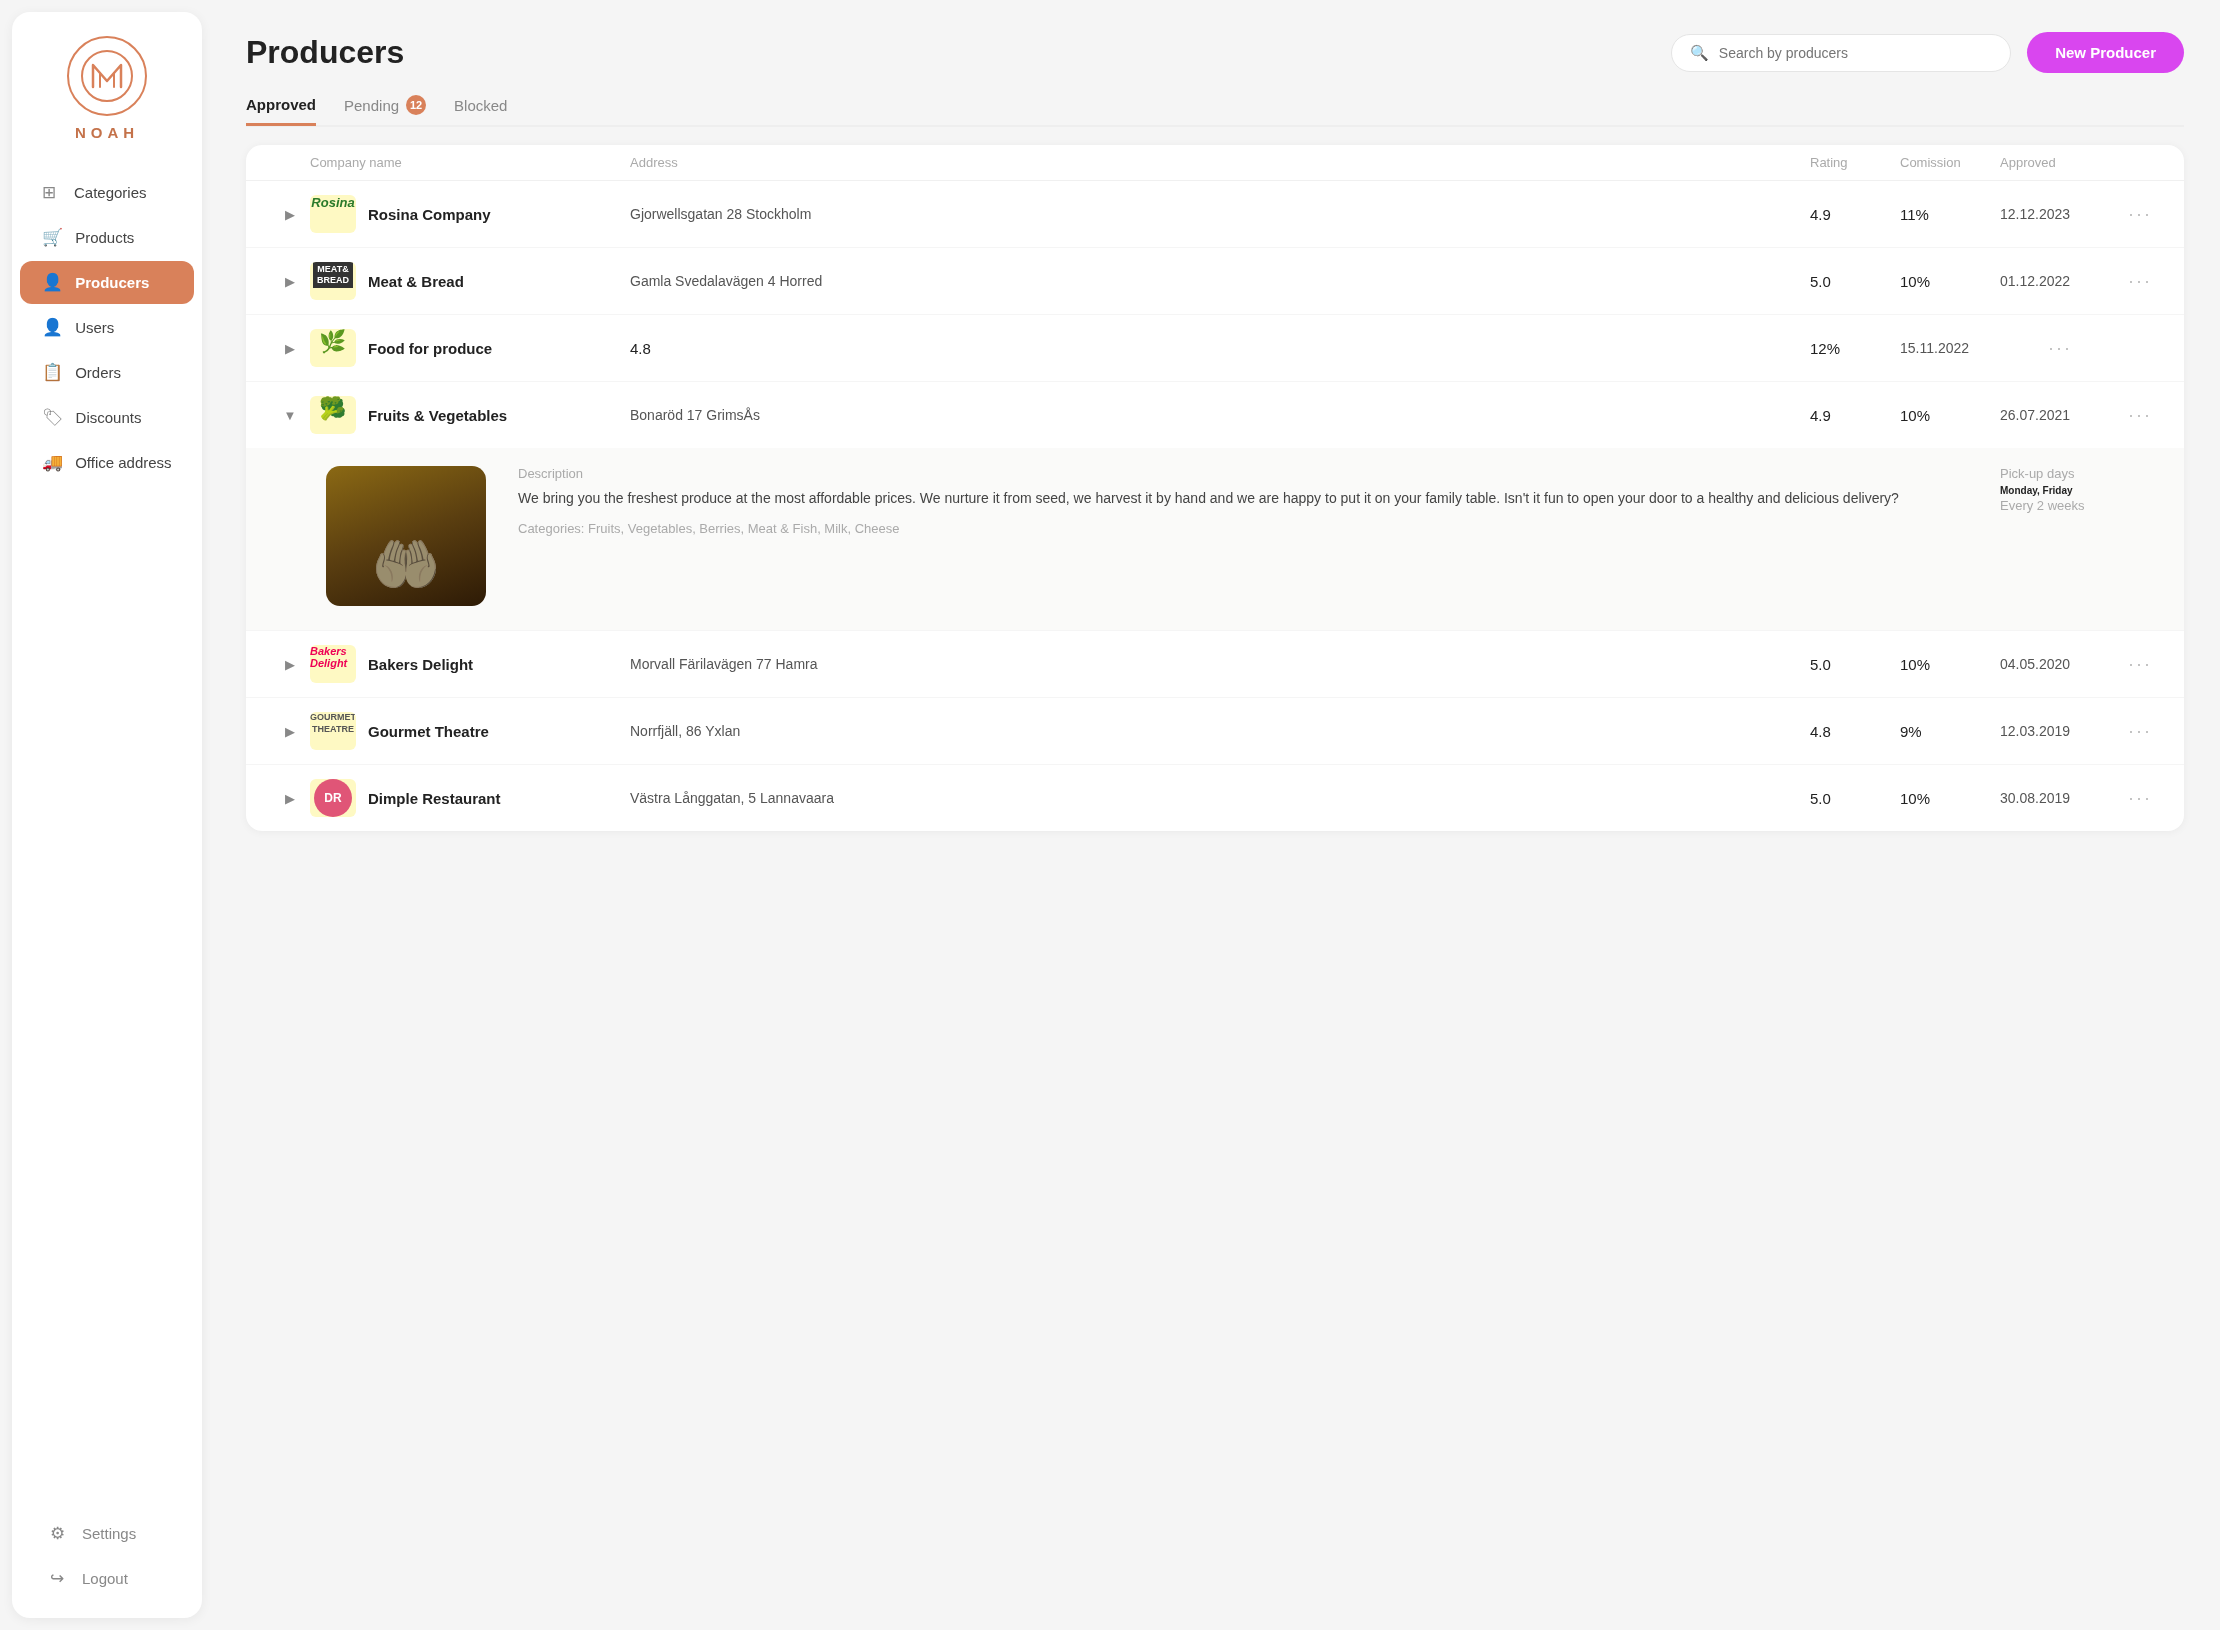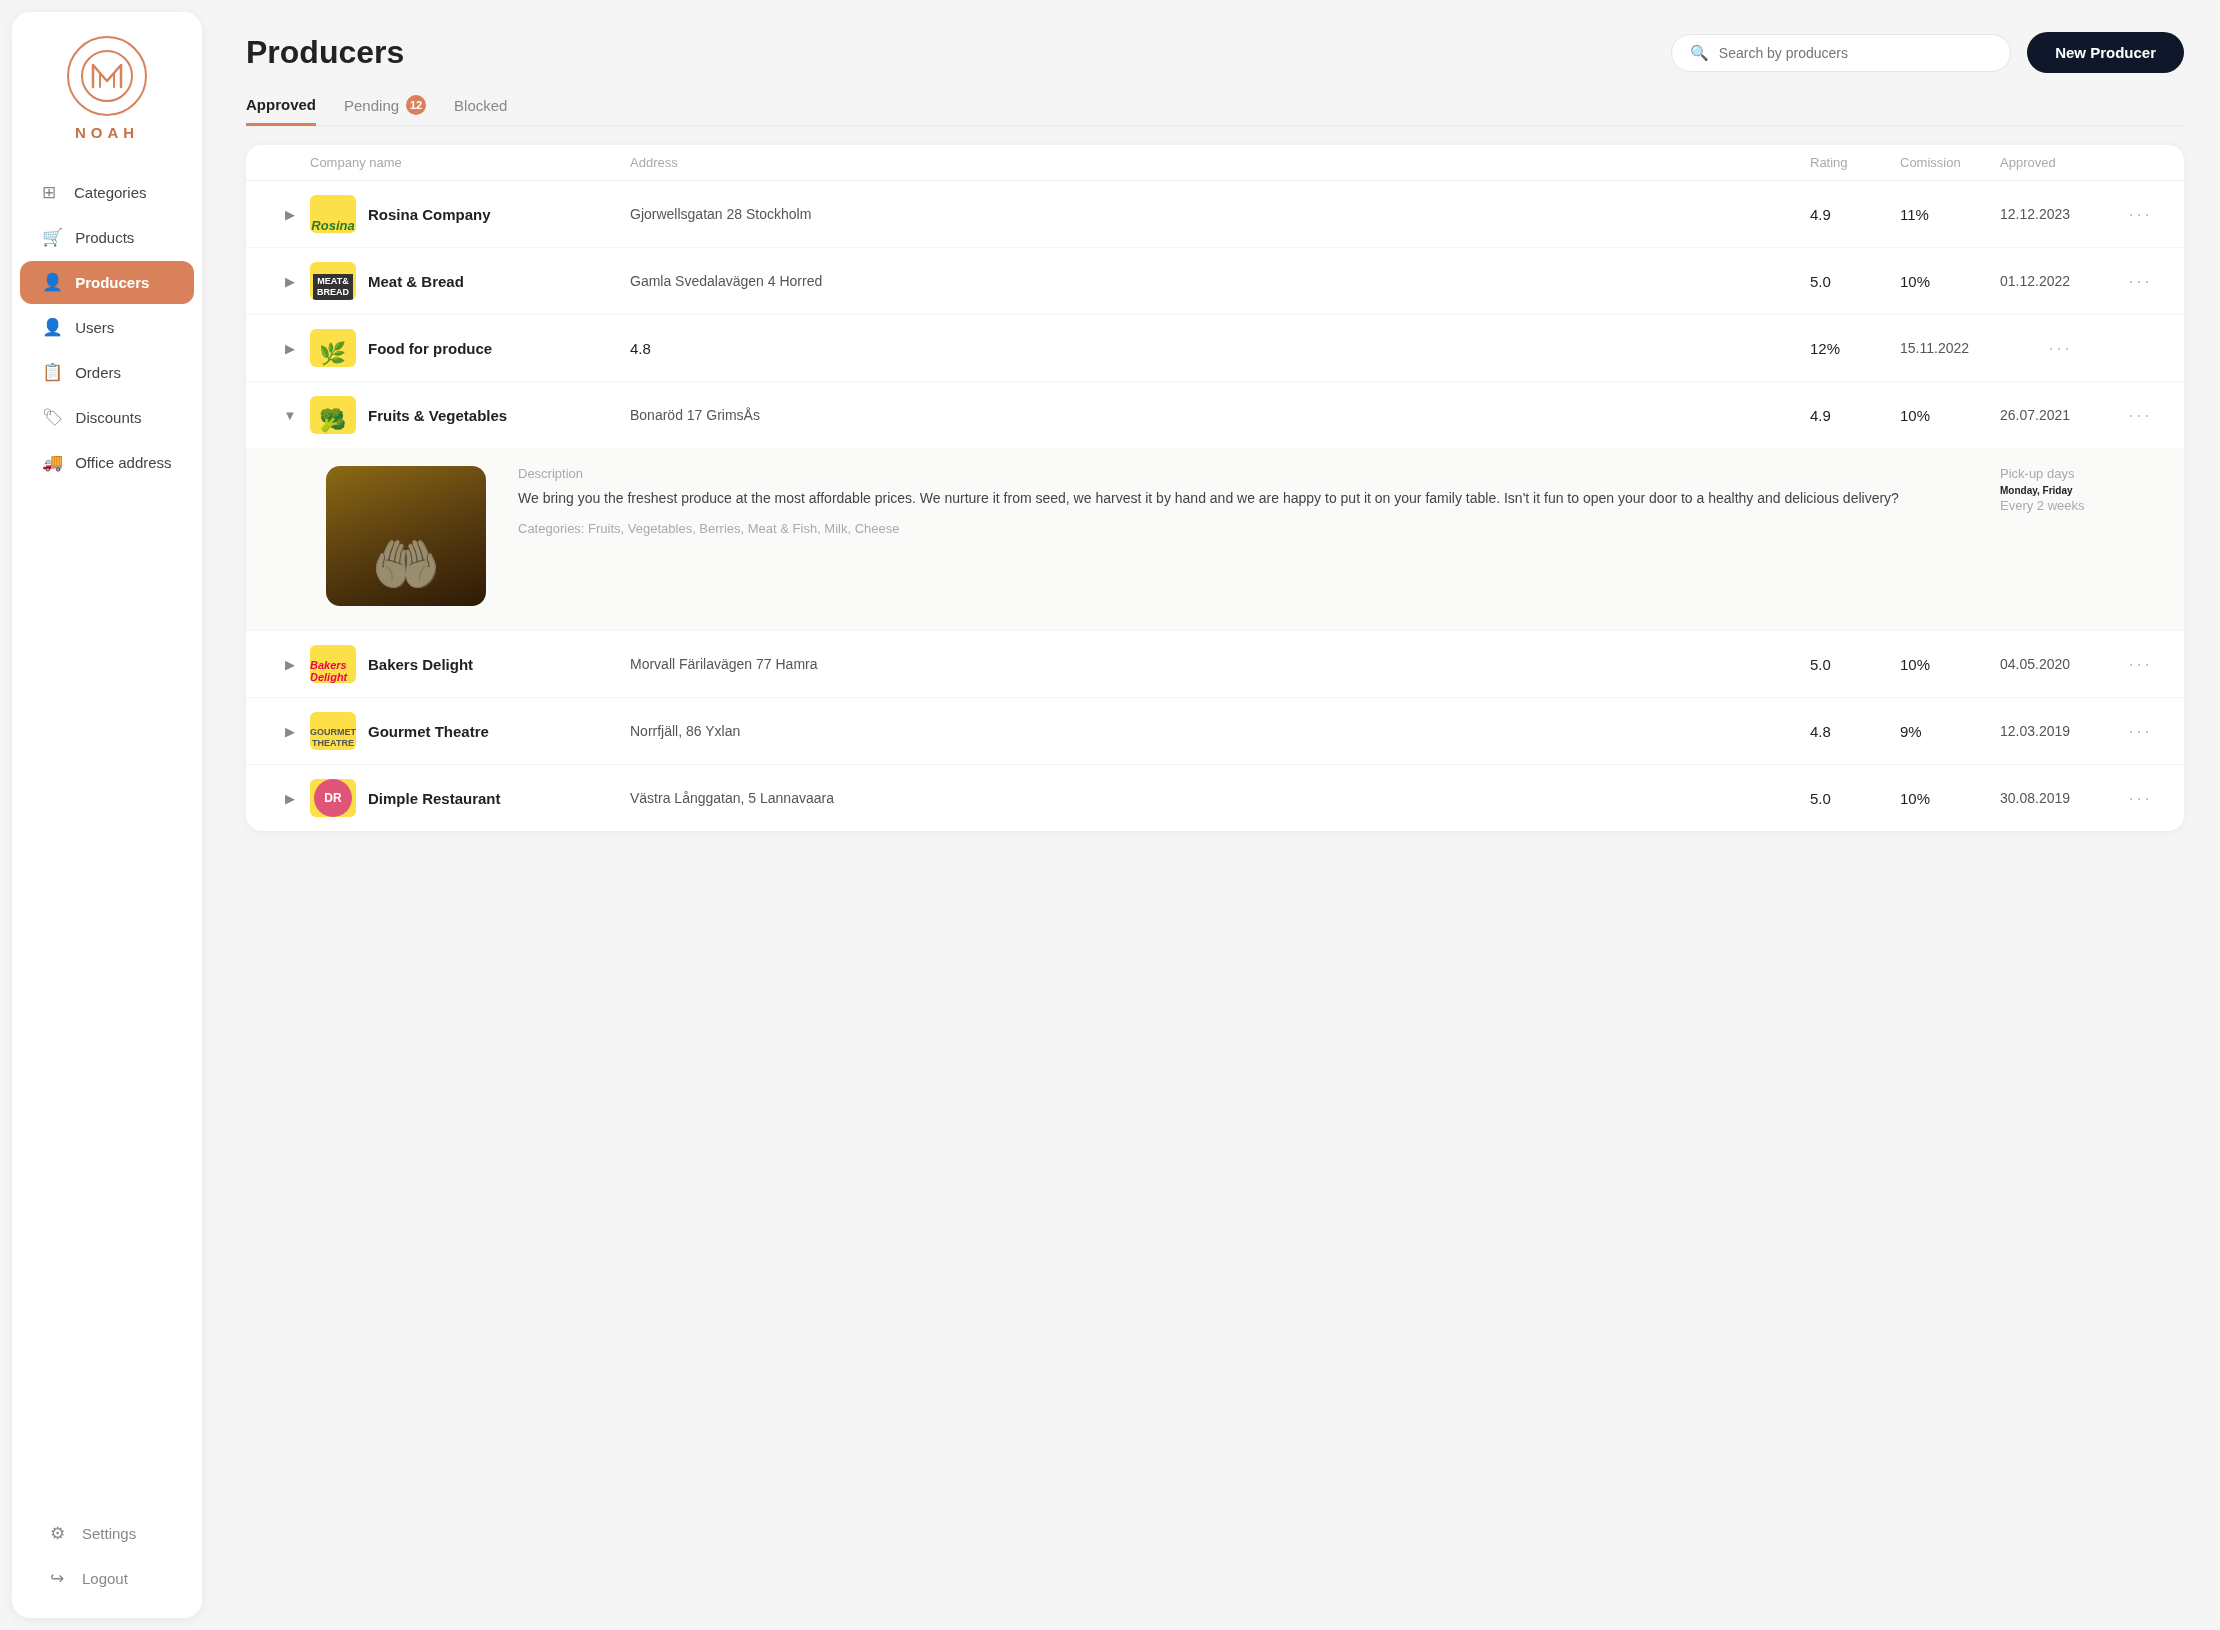--- a/index.html
+++ b/index.html
@@ -88,21 +88,21 @@
     .search-icon { color: #bbb; font-size: 15px; }
     .search-input {
       border: none;
       outline: none;
       font-size: 14px;
       color: #888;
       background: transparent;
       width: 100%;
     }
     .new-producer-btn {
-      background: #0f172a;
+      background: #d946ef;
       color: #fff;
       border: none;
       border-radius: 30px;
       padding: 12px 28px;
       font-size: 15px;
       font-weight: 600;
       cursor: pointer;
       white-space: nowrap;
     }
 
@@ -174,23 +174,23 @@
       cursor: pointer;
       color: #888;
       font-size: 13px;
       padding: 2px 4px;
     }
     .producer-logo {
       width: 46px;
       height: 38px;
       object-fit: contain;
       border-radius: 6px;
-      background: #fde047;
-      display: flex;
-      align-items: flex-end;
+      background: #fef9c3;
+      display: flex;
+      align-items: flex-start;
       justify-content: center;
       font-size: 10px;
       font-weight: 700;
       color: #555;
       overflow: hidden;
     }
     .producer-name-cell {
       display: flex;
       align-items: center;
       gap: 12px;

